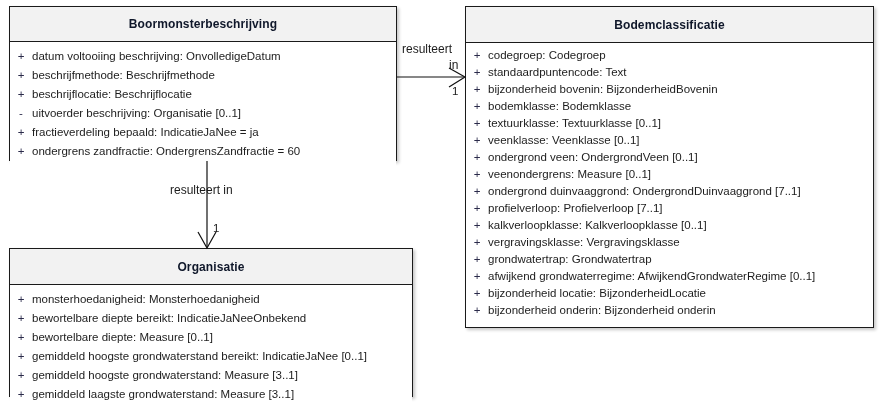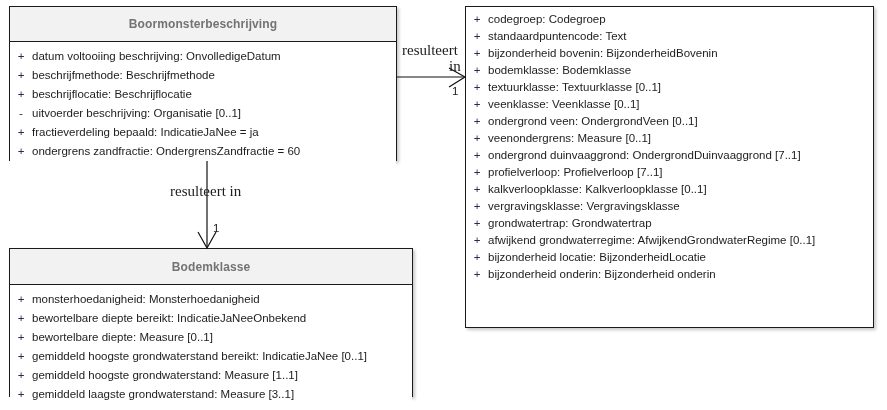--- a/index.html
+++ b/index.html
@@ -24,21 +24,21 @@
     background: #ffffff;
     box-shadow: 2px 2px 3px rgba(0,0,0,0.22);
   }
   .uml-header {
     box-sizing: border-box;
     background: #f2f2f2;
     border-bottom: 1px solid #1a1a1a;
     text-align: center;
     font-weight: bold;
     font-size: 12px;
-    color: #737373;
+    color: #0f172a;
     display: flex;
     align-items: center;
     justify-content: center;
     letter-spacing: 0.1px;
   }
   .uml-body {
     box-sizing: border-box;
     background: #ffffff;
     padding: 6px 0 6px 0;
   }
@@ -95,22 +95,22 @@
     fill: none;
   }
   .conn-arrow {
     stroke: #111111;
     stroke-width: 1.2;
     fill: none;
     stroke-linecap: butt;
   }
   .conn-label {
     position: absolute;
-    font-family: Liberation Serif, serif;
-    font-size: 15px;
+    font-family: Liberation Sans, sans-serif;
+    font-size: 12px;
     color: #1c1c1c;
     white-space: nowrap;
   }
   .conn-mult {
     position: absolute;
     font-family: "Liberation Sans", sans-serif;
     font-size: 11.5px;
     color: #1c1c1c;
   }
 
@@ -150,50 +150,51 @@
         <span class="attr-text">fractieverdeling bepaald: IndicatieJaNee = ja</span>
       </div>
       <div class="attr-row">
         <span class="attr-vis">+</span>
         <span class="attr-text">ondergrens zandfractie: OndergrensZandfractie = 60</span>
       </div>
     </div>
   </div>
 
   <div class="uml-class" id="class-boorprofiel">
-    <div class="uml-header">Bodemklasse</div>
+    <div class="uml-header">Organisatie</div>
     <div class="uml-body">
       <div class="attr-row">
         <span class="attr-vis">+</span>
         <span class="attr-text">monsterhoedanigheid: Monsterhoedanigheid</span>
       </div>
       <div class="attr-row">
         <span class="attr-vis">+</span>
         <span class="attr-text">bewortelbare diepte bereikt: IndicatieJaNeeOnbekend</span>
       </div>
       <div class="attr-row">
         <span class="attr-vis">+</span>
         <span class="attr-text">bewortelbare diepte: Measure [0..1]</span>
       </div>
       <div class="attr-row">
         <span class="attr-vis">+</span>
         <span class="attr-text">gemiddeld hoogste grondwaterstand bereikt: IndicatieJaNee [0..1]</span>
       </div>
       <div class="attr-row">
         <span class="attr-vis">+</span>
-        <span class="attr-text">gemiddeld hoogste grondwaterstand: Measure [1..1]</span>
+        <span class="attr-text">gemiddeld hoogste grondwaterstand: Measure [3..1]</span>
       </div>
       <div class="attr-row">
         <span class="attr-vis">+</span>
         <span class="attr-text">gemiddeld laagste grondwaterstand: Measure [3..1]</span>
       </div>
     </div>
   </div>
 
   <div class="uml-class" id="class-bodemclassificatie">
+    <div class="uml-header">Bodemclassificatie</div>
     <div class="uml-body">
       <div class="attr-row">
         <span class="attr-vis">+</span>
         <span class="attr-text">codegroep: Codegroep</span>
       </div>
       <div class="attr-row">
         <span class="attr-vis">+</span>
         <span class="attr-text">standaardpuntencode: Text</span>
       </div>
       <div class="attr-row">

